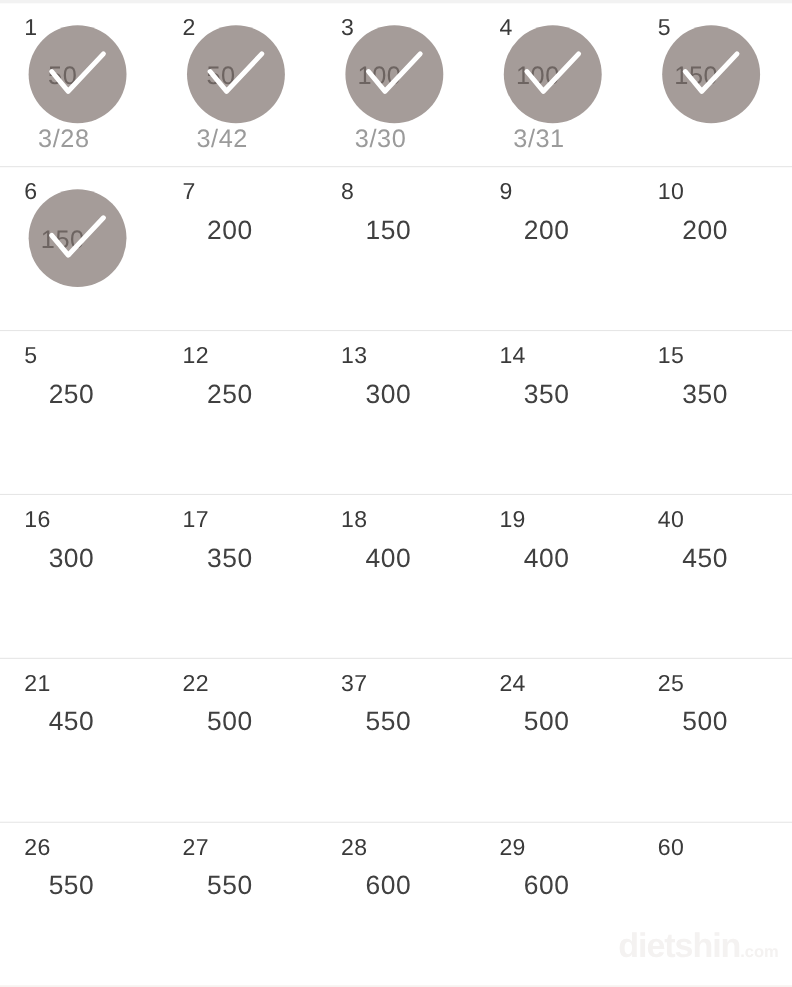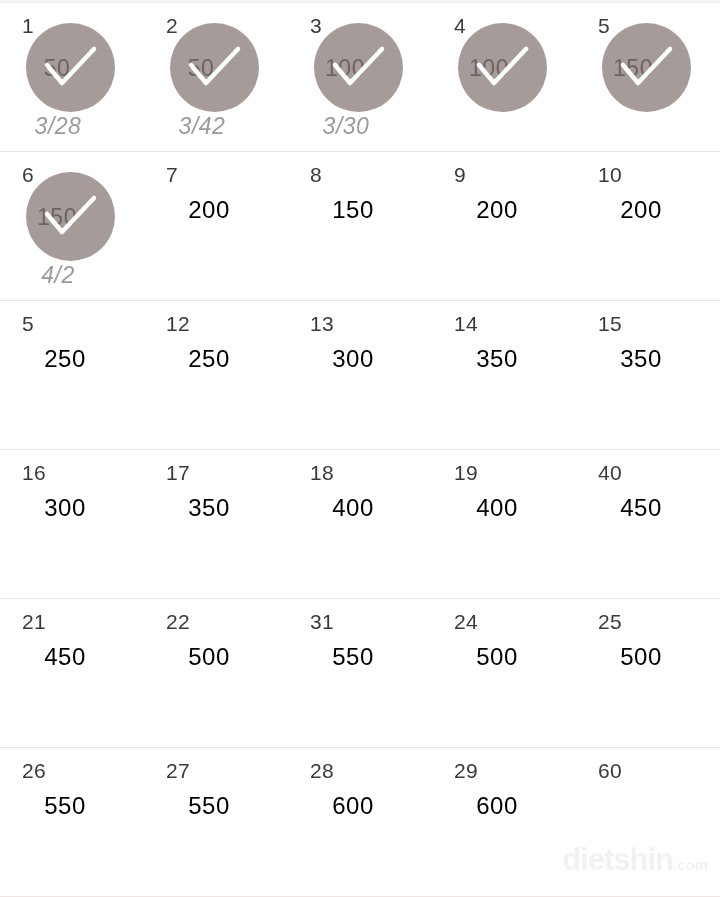--- a/index.html
+++ b/index.html
@@ -54,21 +54,21 @@
     width:89px; height:89px;
     border-radius:50%;
     background:#a59c99;
   }
   .val {
     position:absolute;
     left:0; top:0;
     width:144px;
     text-align:center;
     font-size:24px;
-    color:#000000;
+    color:#404040;
     line-height:1;
     letter-spacing:0.5px;
   }
   
   .cell.plain .val {
     top:46px;
     padding-right:14px;
   }
   
   .cell.done .val {
@@ -86,21 +86,20 @@
   .date {
     position:absolute;
     left:0; top:112px;
     width:144px;
     padding-right:28px;
     text-align:center;
     font-size:23px;
     color:#9b9b9b;
     line-height:1;
     letter-spacing:0.5px;
-    font-style:italic;
   }
   .watermark {
     position:absolute;
     right:12px; bottom:22px;
     font-size:31px;
     font-weight:bold;
     color:#f4f2f1;
     letter-spacing:-1px;
     line-height:1;
     user-select:none;
@@ -146,39 +145,39 @@
           </svg>
           <div class="date">3/30</div>
         </div>
         <div class="cell done">
           <div class="disc"></div>
           <div class="idx">4</div>
           <div class="val">100</div>
           <svg class="check" viewBox="0 0 89 89">
             <path d="M21 42 L36 60 L68 26" fill="none" stroke="#ffffff" stroke-width="4.5" stroke-linecap="round" stroke-linejoin="round"></path>
           </svg>
+          <div class="date">3/31</div>
         </div>
         <div class="cell done">
           <div class="disc"></div>
           <div class="idx">5</div>
           <div class="val">150</div>
           <svg class="check" viewBox="0 0 89 89">
             <path d="M21 42 L36 60 L68 26" fill="none" stroke="#ffffff" stroke-width="4.5" stroke-linecap="round" stroke-linejoin="round"></path>
           </svg>
         </div>
       </div>
       <div class="row">
         <div class="cell done">
           <div class="disc"></div>
           <div class="idx">6</div>
           <div class="val">150</div>
           <svg class="check" viewBox="0 0 89 89">
             <path d="M21 42 L36 60 L68 26" fill="none" stroke="#ffffff" stroke-width="4.5" stroke-linecap="round" stroke-linejoin="round"></path>
           </svg>
-          <div class="date">4/2</div>
         </div>
         <div class="cell plain">
           <div class="idx">7</div>
           <div class="val">200</div>
         </div>
         <div class="cell plain">
           <div class="idx">8</div>
           <div class="val">150</div>
         </div>
         <div class="cell plain">
@@ -237,21 +236,21 @@
       <div class="row">
         <div class="cell plain">
           <div class="idx">21</div>
           <div class="val">450</div>
         </div>
         <div class="cell plain">
           <div class="idx">22</div>
           <div class="val">500</div>
         </div>
         <div class="cell plain">
-          <div class="idx">31</div>
+          <div class="idx">37</div>
           <div class="val">550</div>
         </div>
         <div class="cell plain">
           <div class="idx">24</div>
           <div class="val">500</div>
         </div>
         <div class="cell plain">
           <div class="idx">25</div>
           <div class="val">500</div>
         </div>

